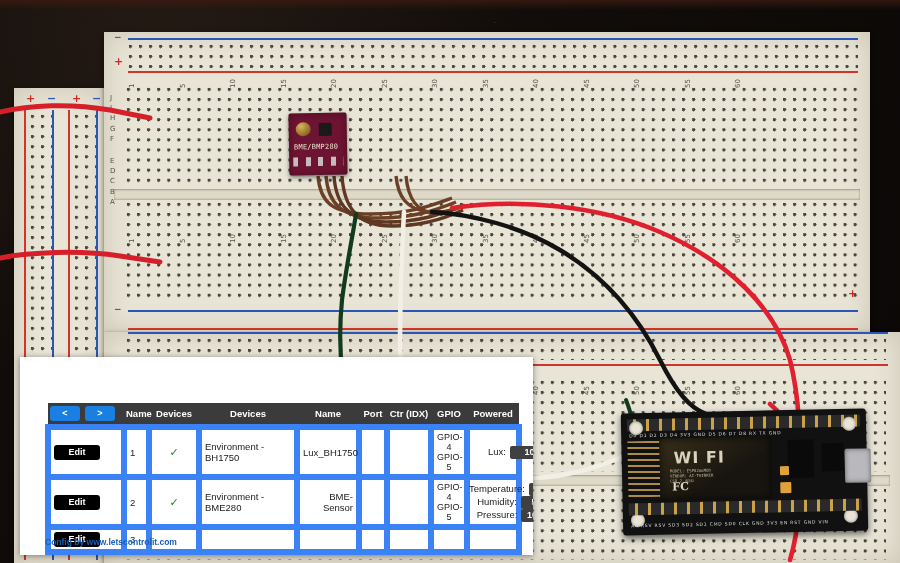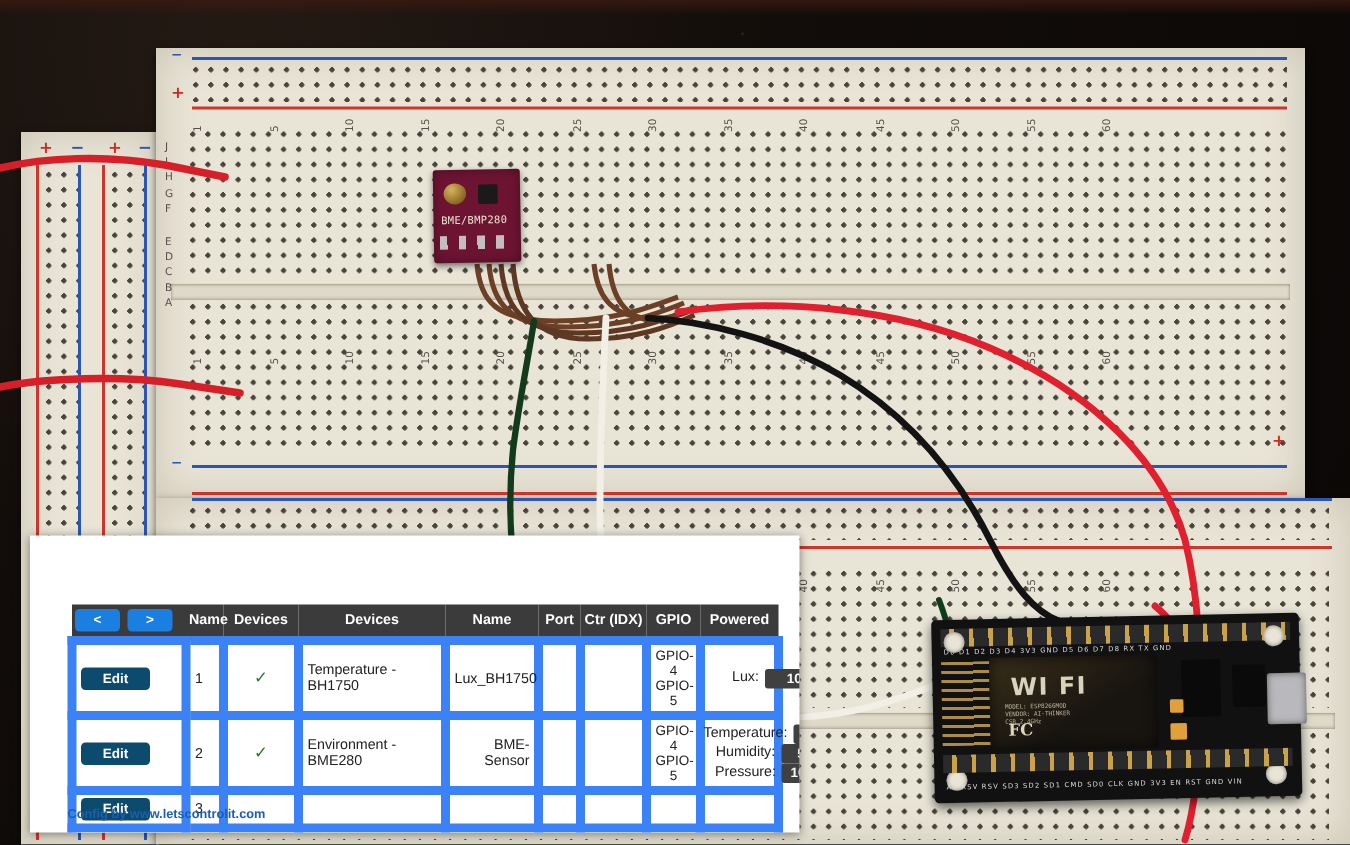--- a/index.html
+++ b/index.html
@@ -128,21 +128,21 @@
   .tblwrap{position:absolute;left:25px;top:46px;width:471px;}
   table.dev{border-collapse:collapse;width:471px;table-layout:fixed;
       font-family:"Liberation Sans", sans-serif;}
   table.dev th{background:#3b3b3b;color:#fff;font-size:9.5px;font-weight:bold;
       padding:3px 2px;text-align:center;border:none;height:15px;}
   table.dev th.navcell{text-align:left;padding-left:2px;}
   table.dev td{border:6px solid #3b82f6;font-size:9.5px;color:#222;padding:2px 3px;
       vertical-align:middle;background:#fff;}
   td.nobord{border-left:none;border-top:none;border-bottom:none;}
   .navbtns{display:flex;gap:5px;}
-  .btn{display:inline-block;background:#0c4a6e;color:#fff;font-size:9px;font-weight:bold;
+  .btn{display:inline-block;background:#000000;color:#fff;font-size:9px;font-weight:bold;
       text-align:center;border-radius:3px;padding:2px 0;width:46px;cursor:pointer;
       font-family:"Liberation Sans", sans-serif;line-height:11px;}
   .btn.nav{width:30px;background:#1a7fe0;}
   .chk{color:#1f7a2e;font-size:11px;text-align:center;display:block;line-height:11px;}
   .gpio{font-size:9px;line-height:10px;text-align:center;color:#222;}
   .valrow{display:flex;align-items:center;justify-content:center;line-height:12px;gap:4px;margin-left:48px;}
   .valname{font-size:9.5px;color:#222;white-space:nowrap;}
   .badge{background:#404040;color:#fff;font-size:9px;font-weight:bold;border-radius:2px;
       padding:1px 5px;min-width:34px;text-align:center;display:inline-block;line-height:11px;
       font-family:"Liberation Sans", sans-serif;}
@@ -350,21 +350,21 @@
           <th>Powered</th>
         </tr>
       </thead>
       <tbody id="devrows">
           <tr style="height: 26px;">
             <td class="nobord"><span class="btn">Edit</span></td>
             <td style="text-align: left;">1</td>
             <td>
               <span class="chk">✓</span>
             </td>
-            <td style="text-align: left;">Temperature - BH1750</td>
+            <td style="text-align: left;">Environment - BH1750</td>
             <td style="text-align: left;">Lux_BH1750</td>
             <td style="text-align: center;"></td>
             <td style="text-align: center;"></td>
             <td>
               <div class="gpio">GPIO-4</div>
               <div class="gpio">GPIO-5</div>
             </td>
             <td>
               <div class="valrow">
                 <span class="valname">Lux:</span>

